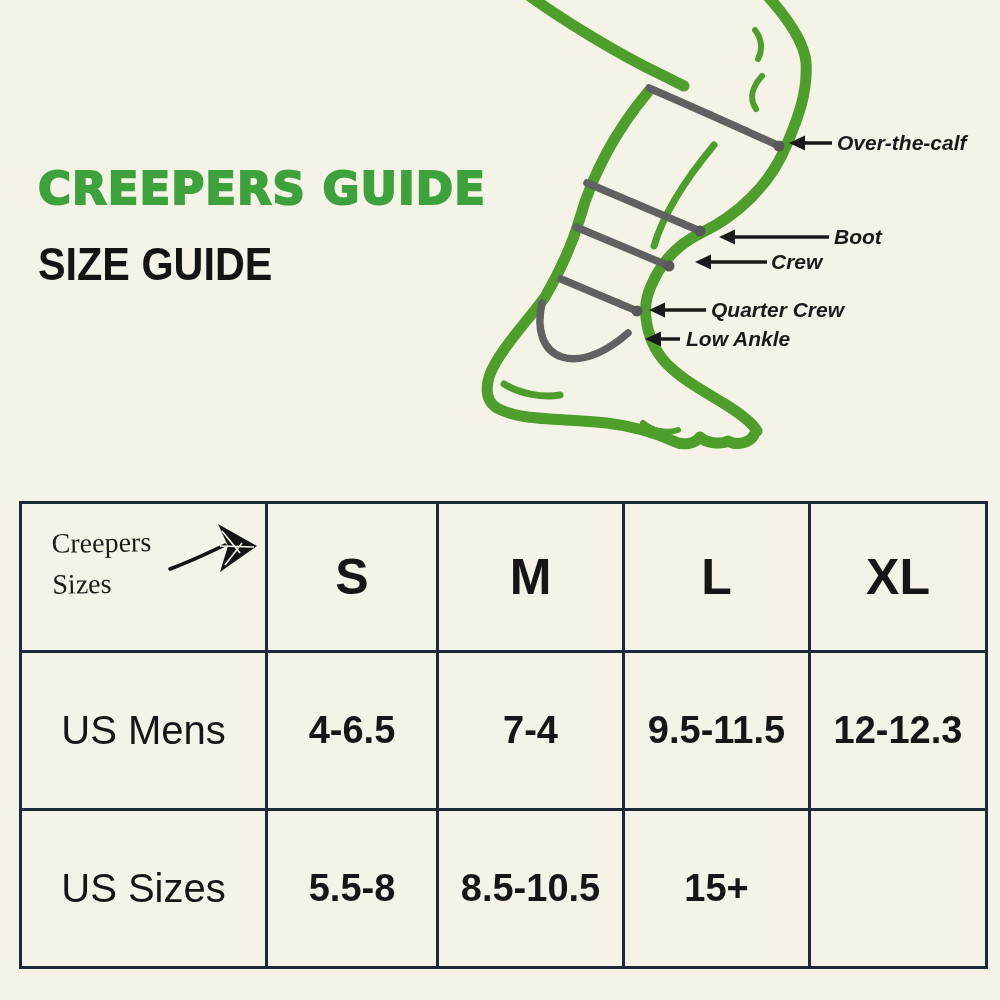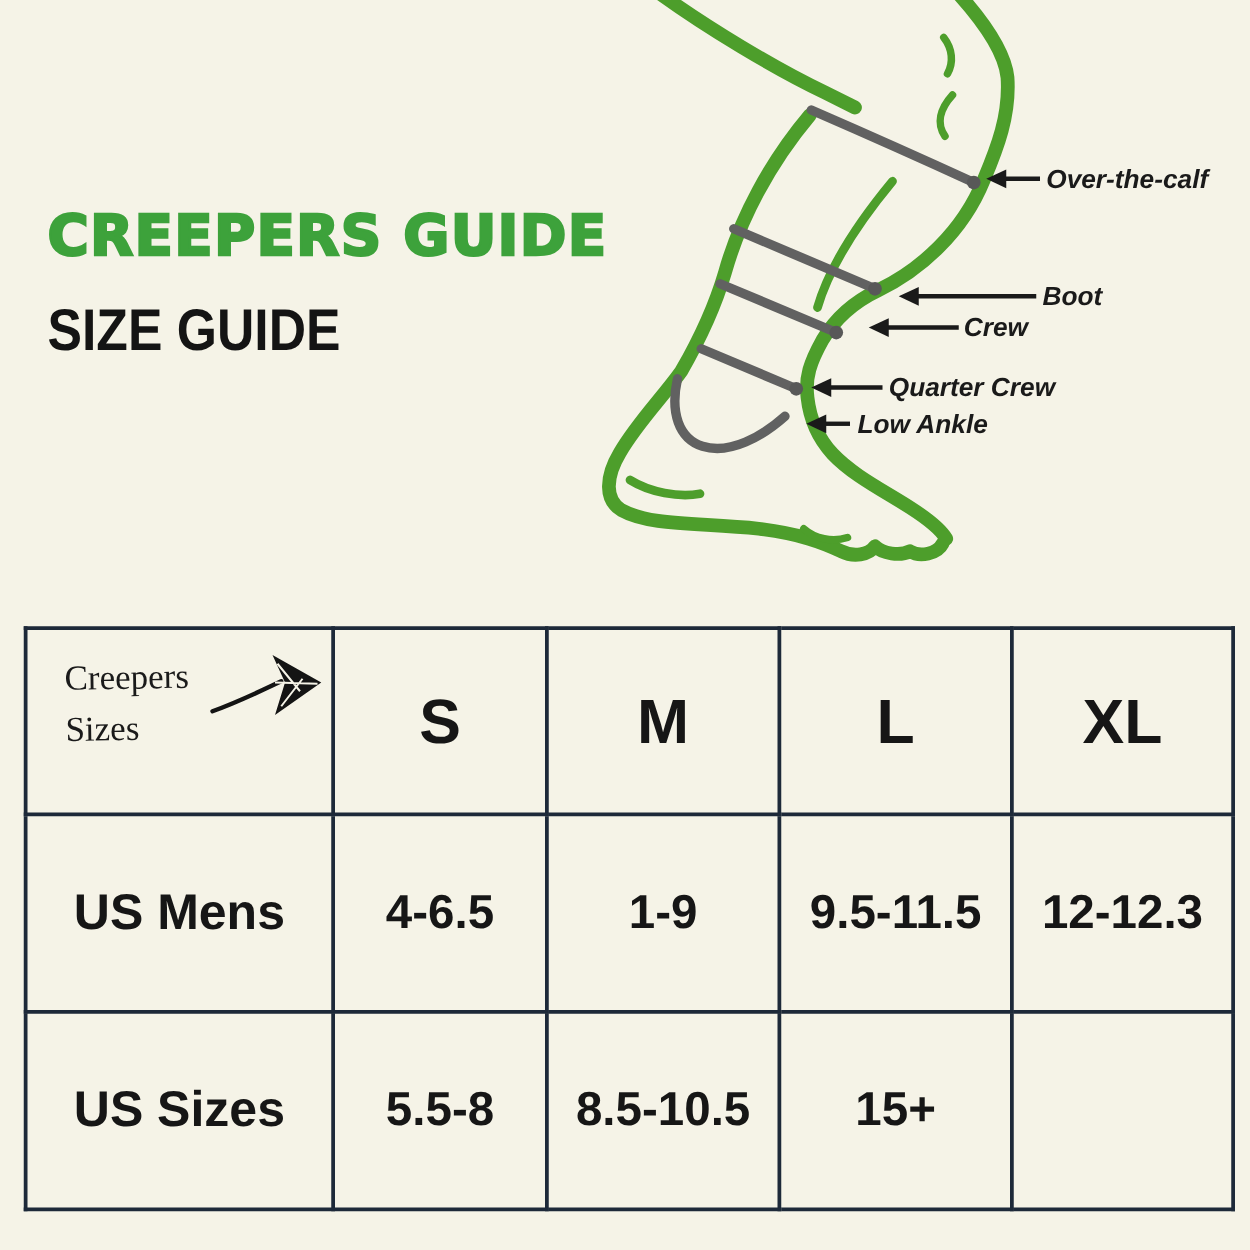--- a/index.html
+++ b/index.html
@@ -72,21 +72,21 @@
     position: absolute; left: 30px; top: 18px;
     font-family: cursive;
     font-size: 28px;
     line-height: 41px;
     font-weight: normal;
     color: #1A1A1A;
     transform: rotate(-1deg);
   }
   .sketch-arrow { position: absolute; left: 146px; top: 18px; }
 
-  .row-label { font-size: 40px; font-weight: bold; }
+  .row-label { font-size: 40px; font-weight: normal; }
   .cell-bold { font-size: 38px; font-weight: bold; margin-left: 21px; }
   .cell-regular { font-size: 36px; font-weight: normal; transform: scaleX(0.95); color: #1c1c1c; }
 </style>
 </head>
 <body>
 
 <div class="top-section">
 
   <svg class="leg-svg" width="1000" height="500" viewBox="0 0 1000 500">
 
@@ -164,21 +164,21 @@
     </th>
     <th class="col-1">S</th>
     <th class="col-2">M</th>
     <th class="col-3">L</th>
     <th class="col-4">XL</th>
   </tr>
 
   <tr class="data-row">
     <td class="row-label">US Mens</td>
     <td class="cell-bold">4-6.5</td>
-    <td class="cell-bold">1-9</td>
+    <td class="cell-bold">7-4</td>
     <td class="cell-bold">9.5-11.5</td>
     <td class="cell-bold">12-12.3</td>
   </tr>
 
   <tr class="data-row">
     <td class="row-label">US Sizes</td>
     <td class="cell-bold">5.5-8</td>
     <td class="cell-bold">8.5-10.5</td>
     <td class="cell-bold">15+</td>
     <td class="cell-bold"></td>

